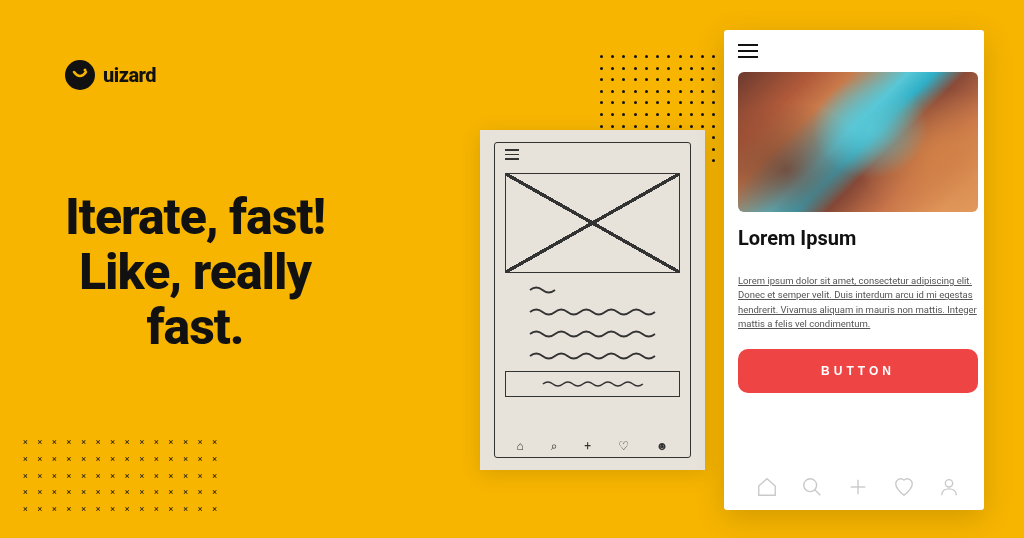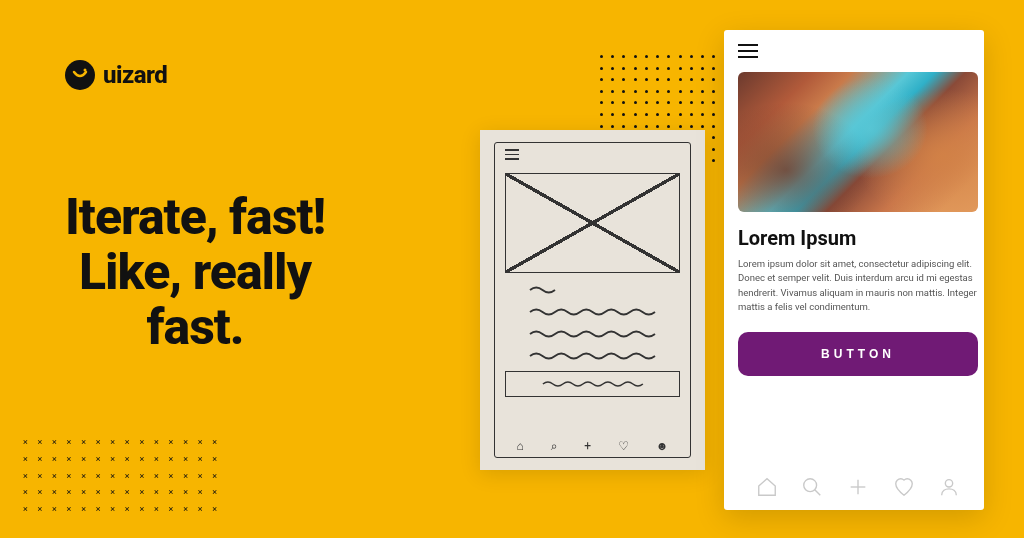--- a/index.html
+++ b/index.html
@@ -25,21 +25,21 @@
     width: 30px;
     height: 30px;
     background: #111;
     border-radius: 50%;
     position: relative;
     display:flex;
     align-items:center;
     justify-content:center;
   }
   .logo-text {
-    font-size: 24px;
+    font-size: 20px;
     font-weight: 800;
     color: #111;
     letter-spacing: -0.5px;
   }
 
   
   .headline {
     position: absolute;
     top: 190px;
     left: 65px;
@@ -194,28 +194,29 @@
                 radial-gradient(ellipse 60% 80% at 20% 70%, rgba(108,60,45,0.8), transparent 60%),
                 radial-gradient(ellipse 60% 80% at 85% 60%, rgba(210,130,70,0.9), transparent 60%);
   }
   .phone-title {
     margin-top: 14px;
     font-size: 20px;
     font-weight: 700;
     color:#111;
   }
   .phone-body {
-    margin-top: 7px;
+    margin-top: 24px;
     font-size: 9.5px;
     line-height: 1.5;
     color:#555;
+    text-decoration:underline;
   }
   .phone-button {
     margin-top: 18px;
-    background:#701a75;
+    background:#ef4444;
     color:#fff;
     border:none;
     border-radius: 10px;
     height: 44px;
     font-size: 12px;
     letter-spacing: 4px;
     font-weight:600;
     cursor:pointer;
   }
   .phone-tabbar{

